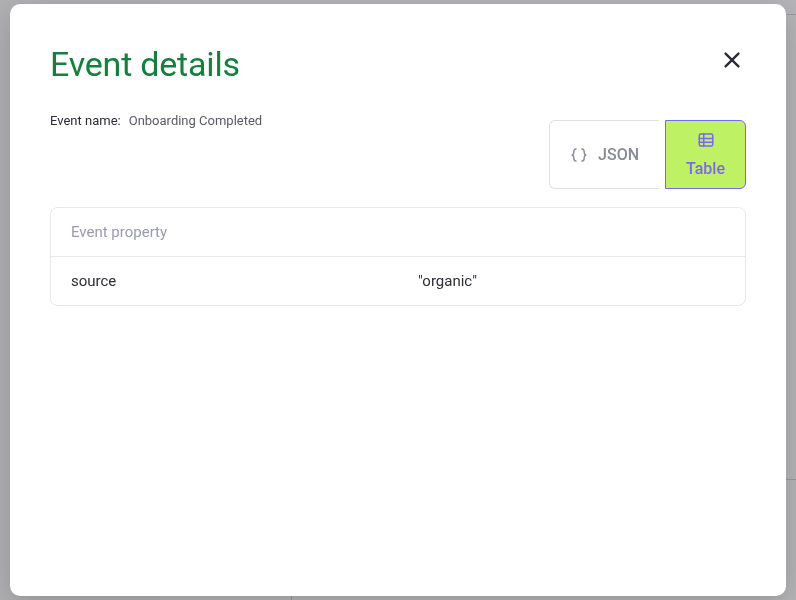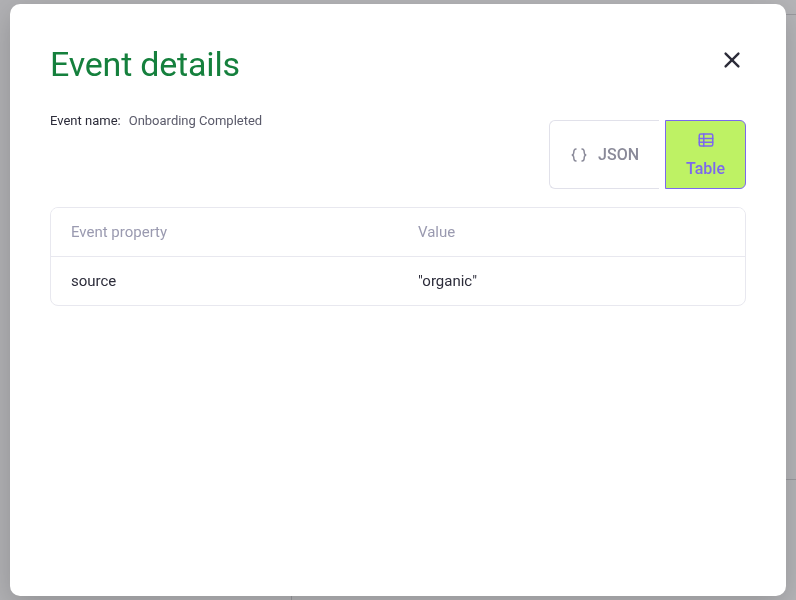--- a/index.html
+++ b/index.html
@@ -228,20 +228,19 @@
           <line x1="9" y1="4" x2="9" y2="20"></line>
         </svg>
         <span>Table</span>
       </div>
     </div>
   </div>
 
   <div class="table">
     <div class="table-header">
       <div class="th col-prop">Event property</div>
-      <div class="th col-val">Value</div>
     </div>
     <div class="table-row">
       <div class="td col-prop">source</div>
       <div class="td col-val">"organic"</div>
     </div>
   </div>
 </div>
 
 </body></html>

